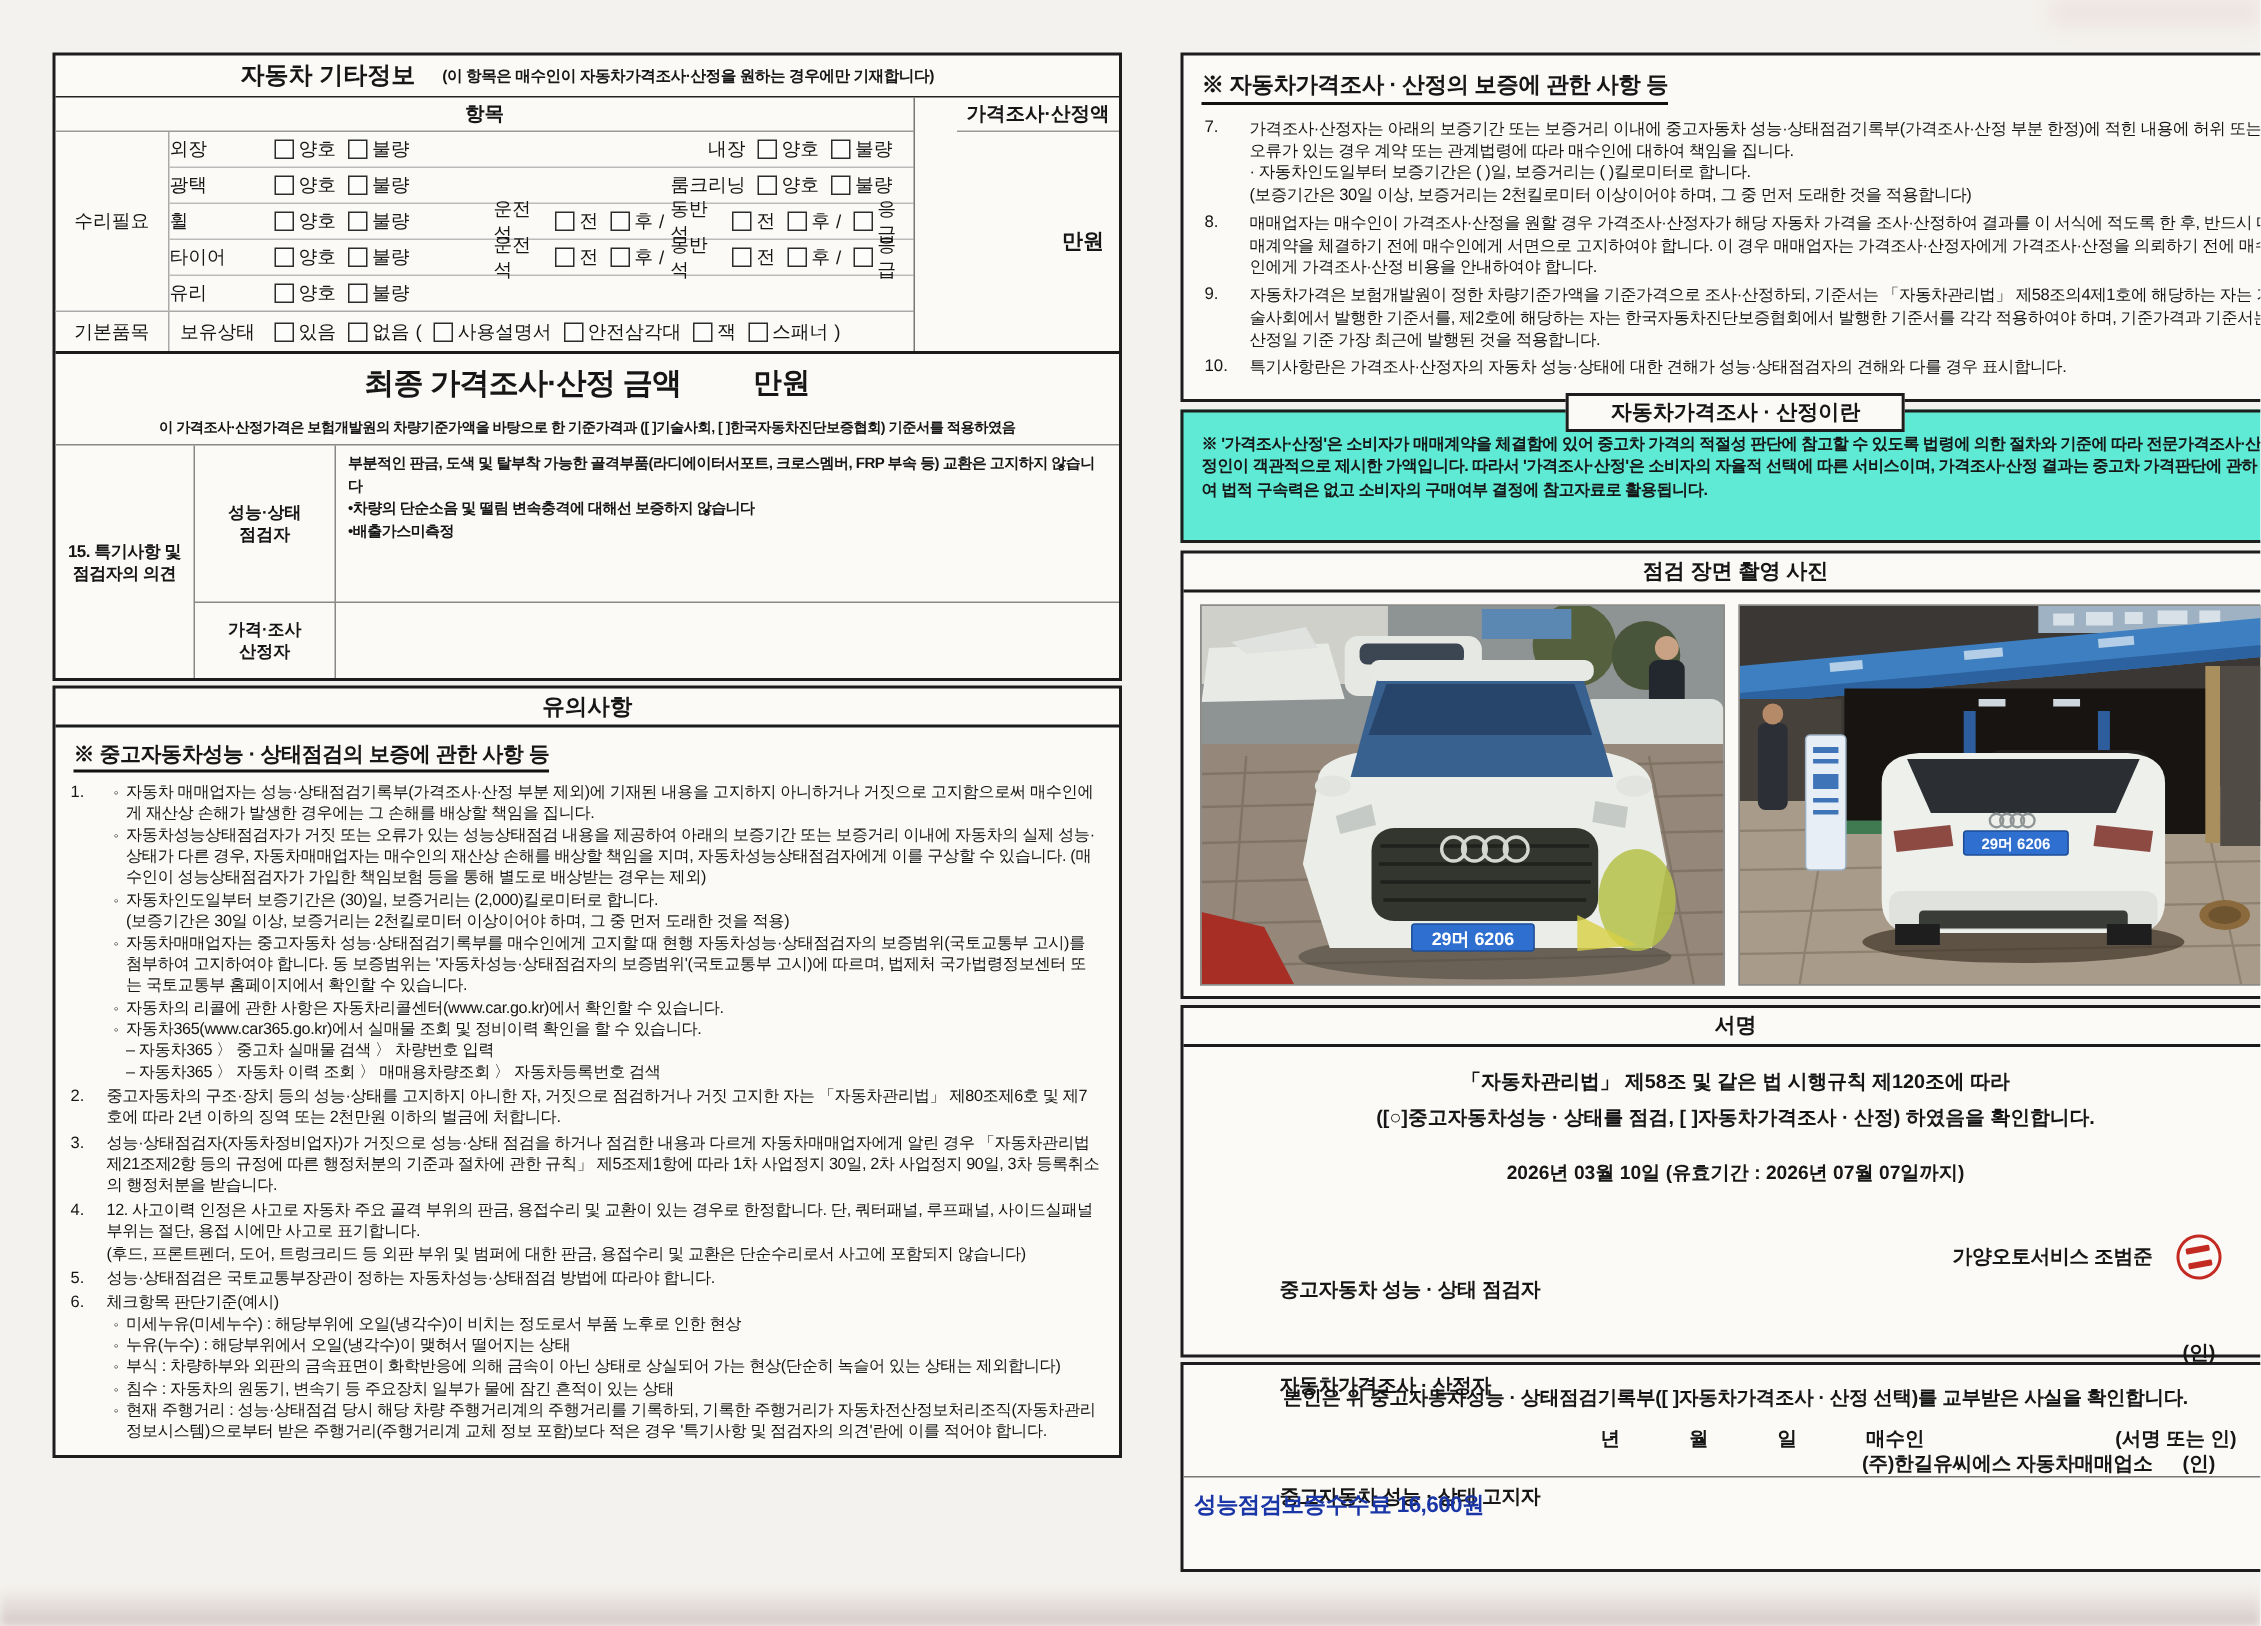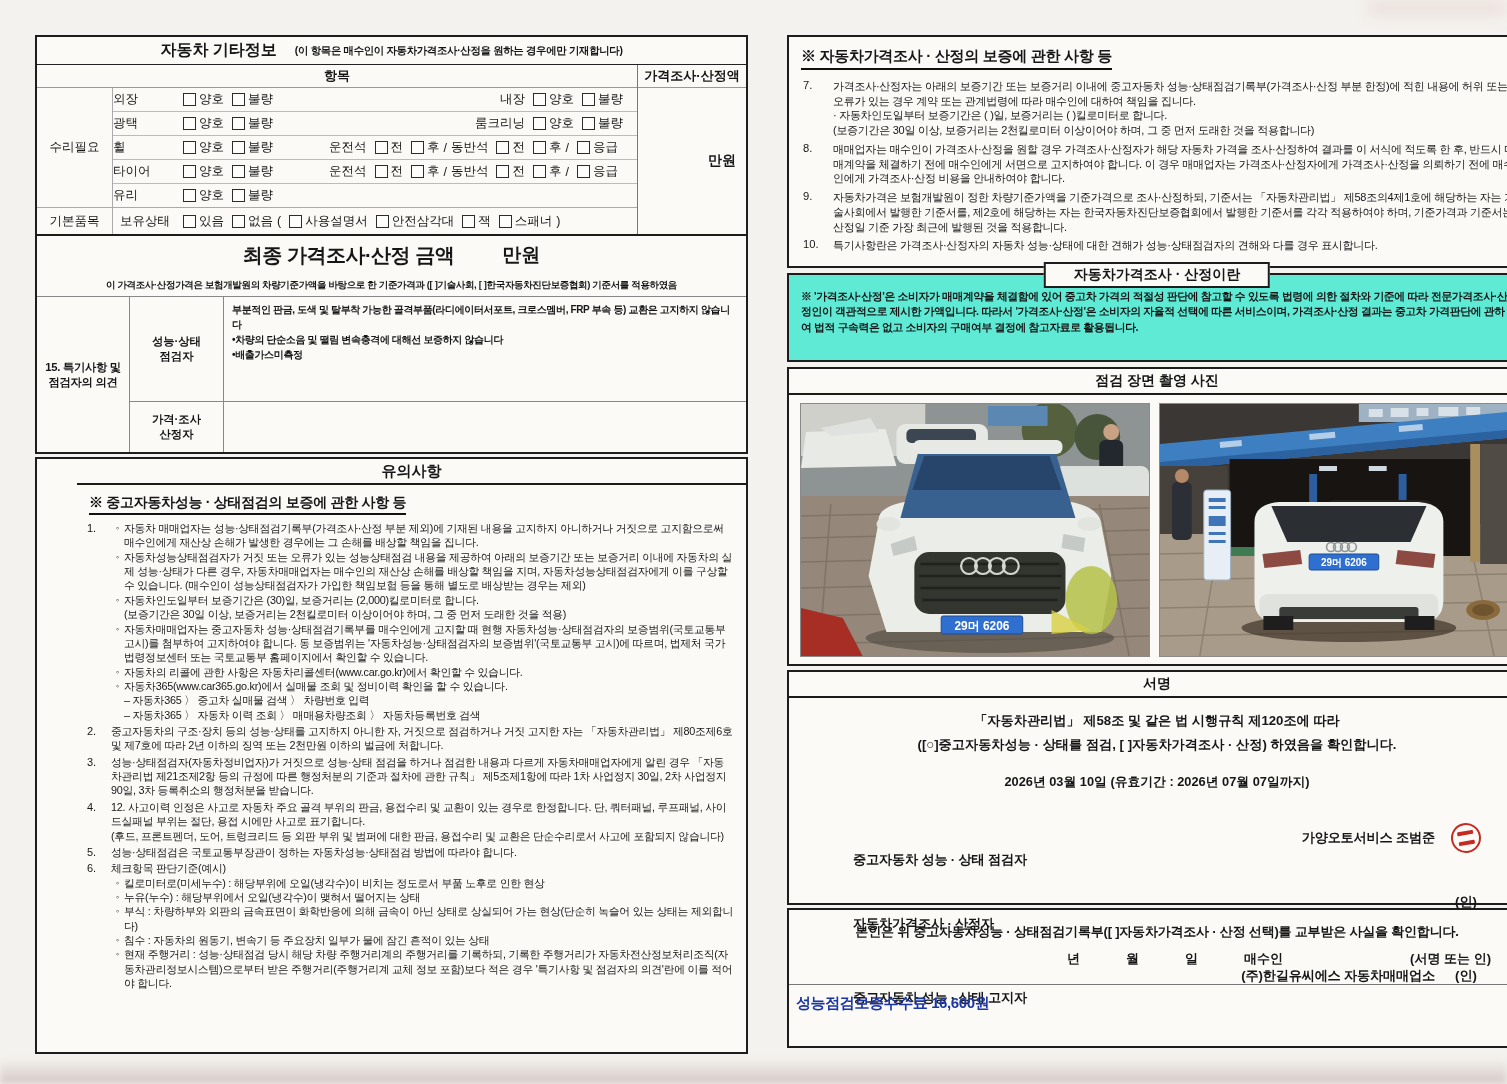--- a/index.html
+++ b/index.html
@@ -12,21 +12,21 @@
   .col.left{left:35px;width:713px;}
   .col.right{left:755px;width:740px;padding-left:32px;}
   .box{border:2.2px solid #1d1d1d;background:#fbfaf7;box-sizing:border-box;}
 
   
   .t-title{height:27px;border-bottom:1.6px solid #222;display:flex;align-items:center;justify-content:center;gap:18px;}
   .tt-main{font-size:16px;font-weight:bold;}
   .tt-note{font-size:10.4px;font-weight:600;letter-spacing:-.3px;}
   .t-body{display:flex;}
   .t-main{flex:1;min-width:0;}
-  .t-amount{width:108px;border-left:1.4px solid #777;display:flex;flex-direction:column;}
+  .t-amount{width:108px;border-left:1.4px solid #777;display:flex;flex-direction:column;padding-left:28px;}
   .t-head{height:22px;line-height:22px;text-align:center;font-size:13px;font-weight:bold;border-bottom:1px solid #999;}
   .rgroup{display:flex;}
   .rlabel{width:76px;border-right:1px solid #aaa;display:flex;align-items:center;justify-content:center;
           font-size:12.5px;text-align:center;box-sizing:border-box;}
   .rlines{flex:1;min-width:0;}
   .rline{height:23px;display:flex;align-items:center;border-bottom:1px solid #bbb;}
   .rline:last-child{border-bottom:none;}
   .ritem{width:64px;font-size:12.5px;flex:none;}
   .rchecks{width:150px;flex:none;display:flex;align-items:center;}
   .rextra{flex:1;display:flex;align-items:center;min-width:0;}
@@ -45,21 +45,21 @@
   .notemark{height:22px;display:flex;align-items:center;justify-content:center;font-size:9.5px;font-weight:700;letter-spacing:-.35px;}
   .special{display:grid;grid-template-columns:93px 94px 1fr;grid-template-rows:104px 51px;border-top:1px solid #888;}
   .sp-label{grid-row:1/3;border-right:1px solid #888;display:flex;align-items:center;justify-content:center;
             text-align:center;white-space:pre-line;font-size:11.3px;font-weight:600;letter-spacing:-.3px;}
   .sp-r1l,.sp-r2l{border-right:1px solid #888;display:flex;align-items:center;justify-content:center;
             text-align:center;white-space:pre-line;font-size:11.3px;font-weight:600;}
   .sp-r2l,.sp-r2c{border-top:1px solid #888;}
   .sp-r1c{padding:5px 8px;font-size:10px;font-weight:700;letter-spacing:-.35px;line-height:1.5;white-space:pre-line;}
 
   
-  .notice{margin-top:3px;height:597px;padding-left:40px;}
+  .notice{margin-top:3px;height:515px;}
   .n-head{height:24px;display:flex;align-items:center;justify-content:center;font-size:15px;font-weight:bold;border-bottom:2px solid #1a1a1a;}
   .n-body{padding:7px 12px 4px 10px;}
   .n-sub{display:inline-block;font-size:14px;font-weight:bold;border-bottom:2.2px solid #111;padding-bottom:1px;margin:2px 0 6px 2px;letter-spacing:-.3px;}
   .nitem{display:flex;margin-bottom:2px;}
   .nnum{width:24px;flex:none;font-size:11px;padding-top:1px;}
   .ncont{flex:1;min-width:0;}
   .ntext{font-size:10.8px;line-height:1.33;letter-spacing:-.25px;white-space:pre-line;}
   .nbul{display:flex;}
   .bdot{width:13px;flex:none;text-align:center;font-size:9px;padding-top:2px;}
   .btxt{flex:1;font-size:10.8px;line-height:1.33;letter-spacing:-.25px;white-space:pre-line;}
@@ -324,21 +324,21 @@
               <div class="ncont">
                 <div class="ntext">성능·상태점검은 국토교통부장관이 정하는 자동차성능·상태점검 방법에 따라야 합니다.</div>
               </div>
             </div>
             <div class="nitem">
               <div class="nnum">6.</div>
               <div class="ncont">
                 <div class="ntext">체크항목 판단기준(예시)</div>
                 <div class="nbul">
                   <span class="bdot">◦</span>
-                  <span class="btxt">킬로미터로(미세누수) : 해당부위에 오일(냉각수)이 비치는 정도로서 부품 노후로 인한 현상</span>
+                  <span class="btxt">미세누유(미세누수) : 해당부위에 오일(냉각수)이 비치는 정도로서 부품 노후로 인한 현상</span>
                 </div>
                 <div class="nbul">
                   <span class="bdot">◦</span>
                   <span class="btxt">누유(누수) : 해당부위에서 오일(냉각수)이 맺혀서 떨어지는 상태</span>
                 </div>
                 <div class="nbul">
                   <span class="bdot">◦</span>
                   <span class="btxt">부식 : 차량하부와 외판의 금속표면이 화학반응에 의해 금속이 아닌 상태로 상실되어 가는 현상(단순히 녹슬어 있는 상태는 제외합니다)</span>
                 </div>
                 <div class="nbul">

